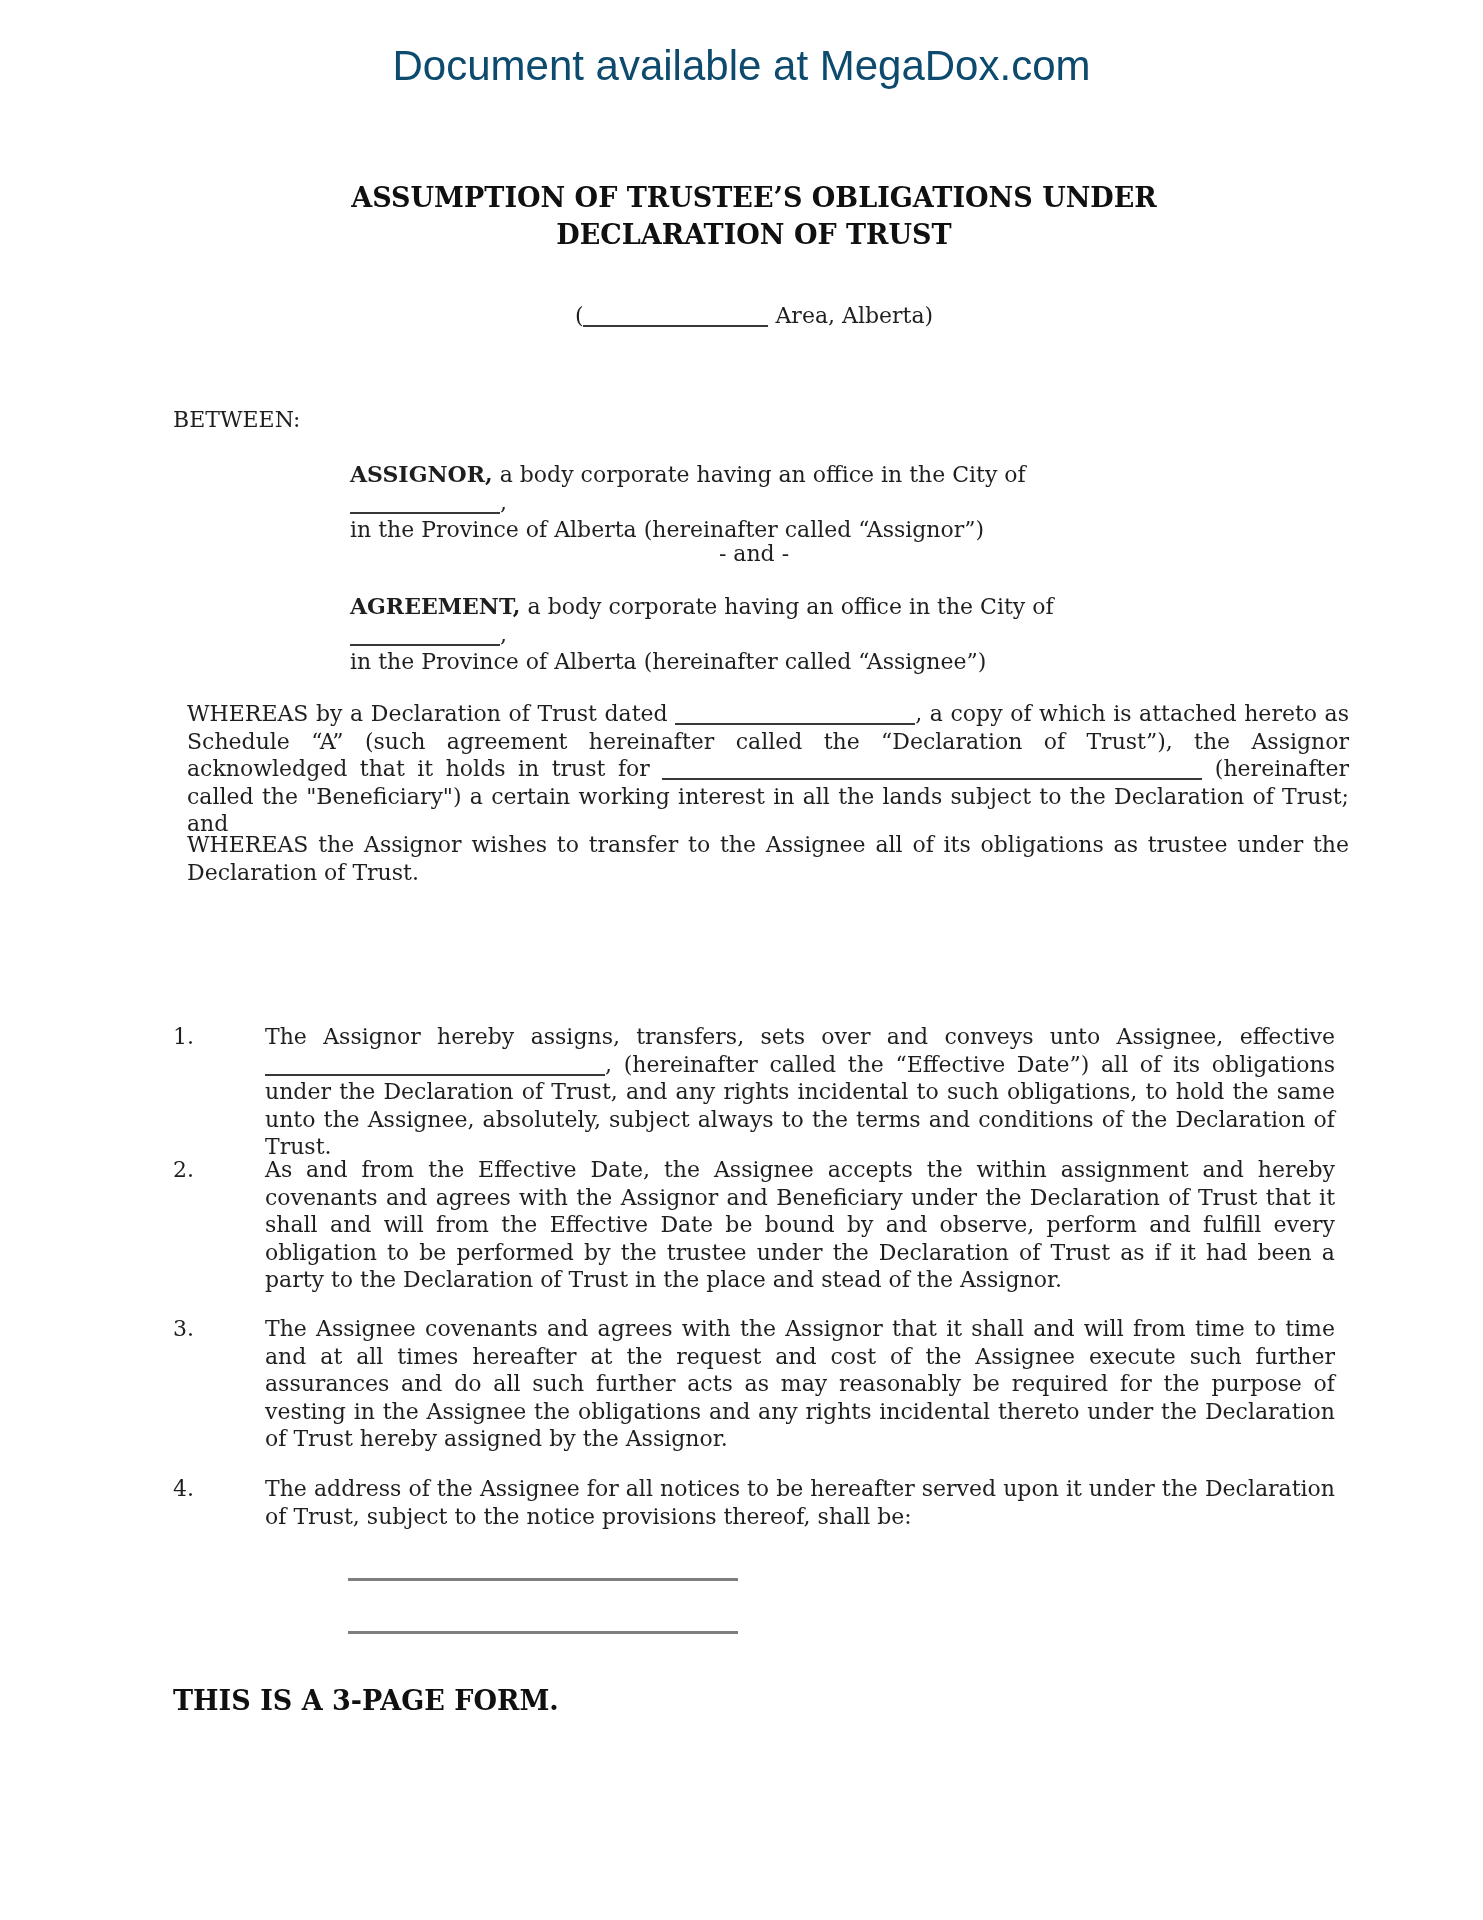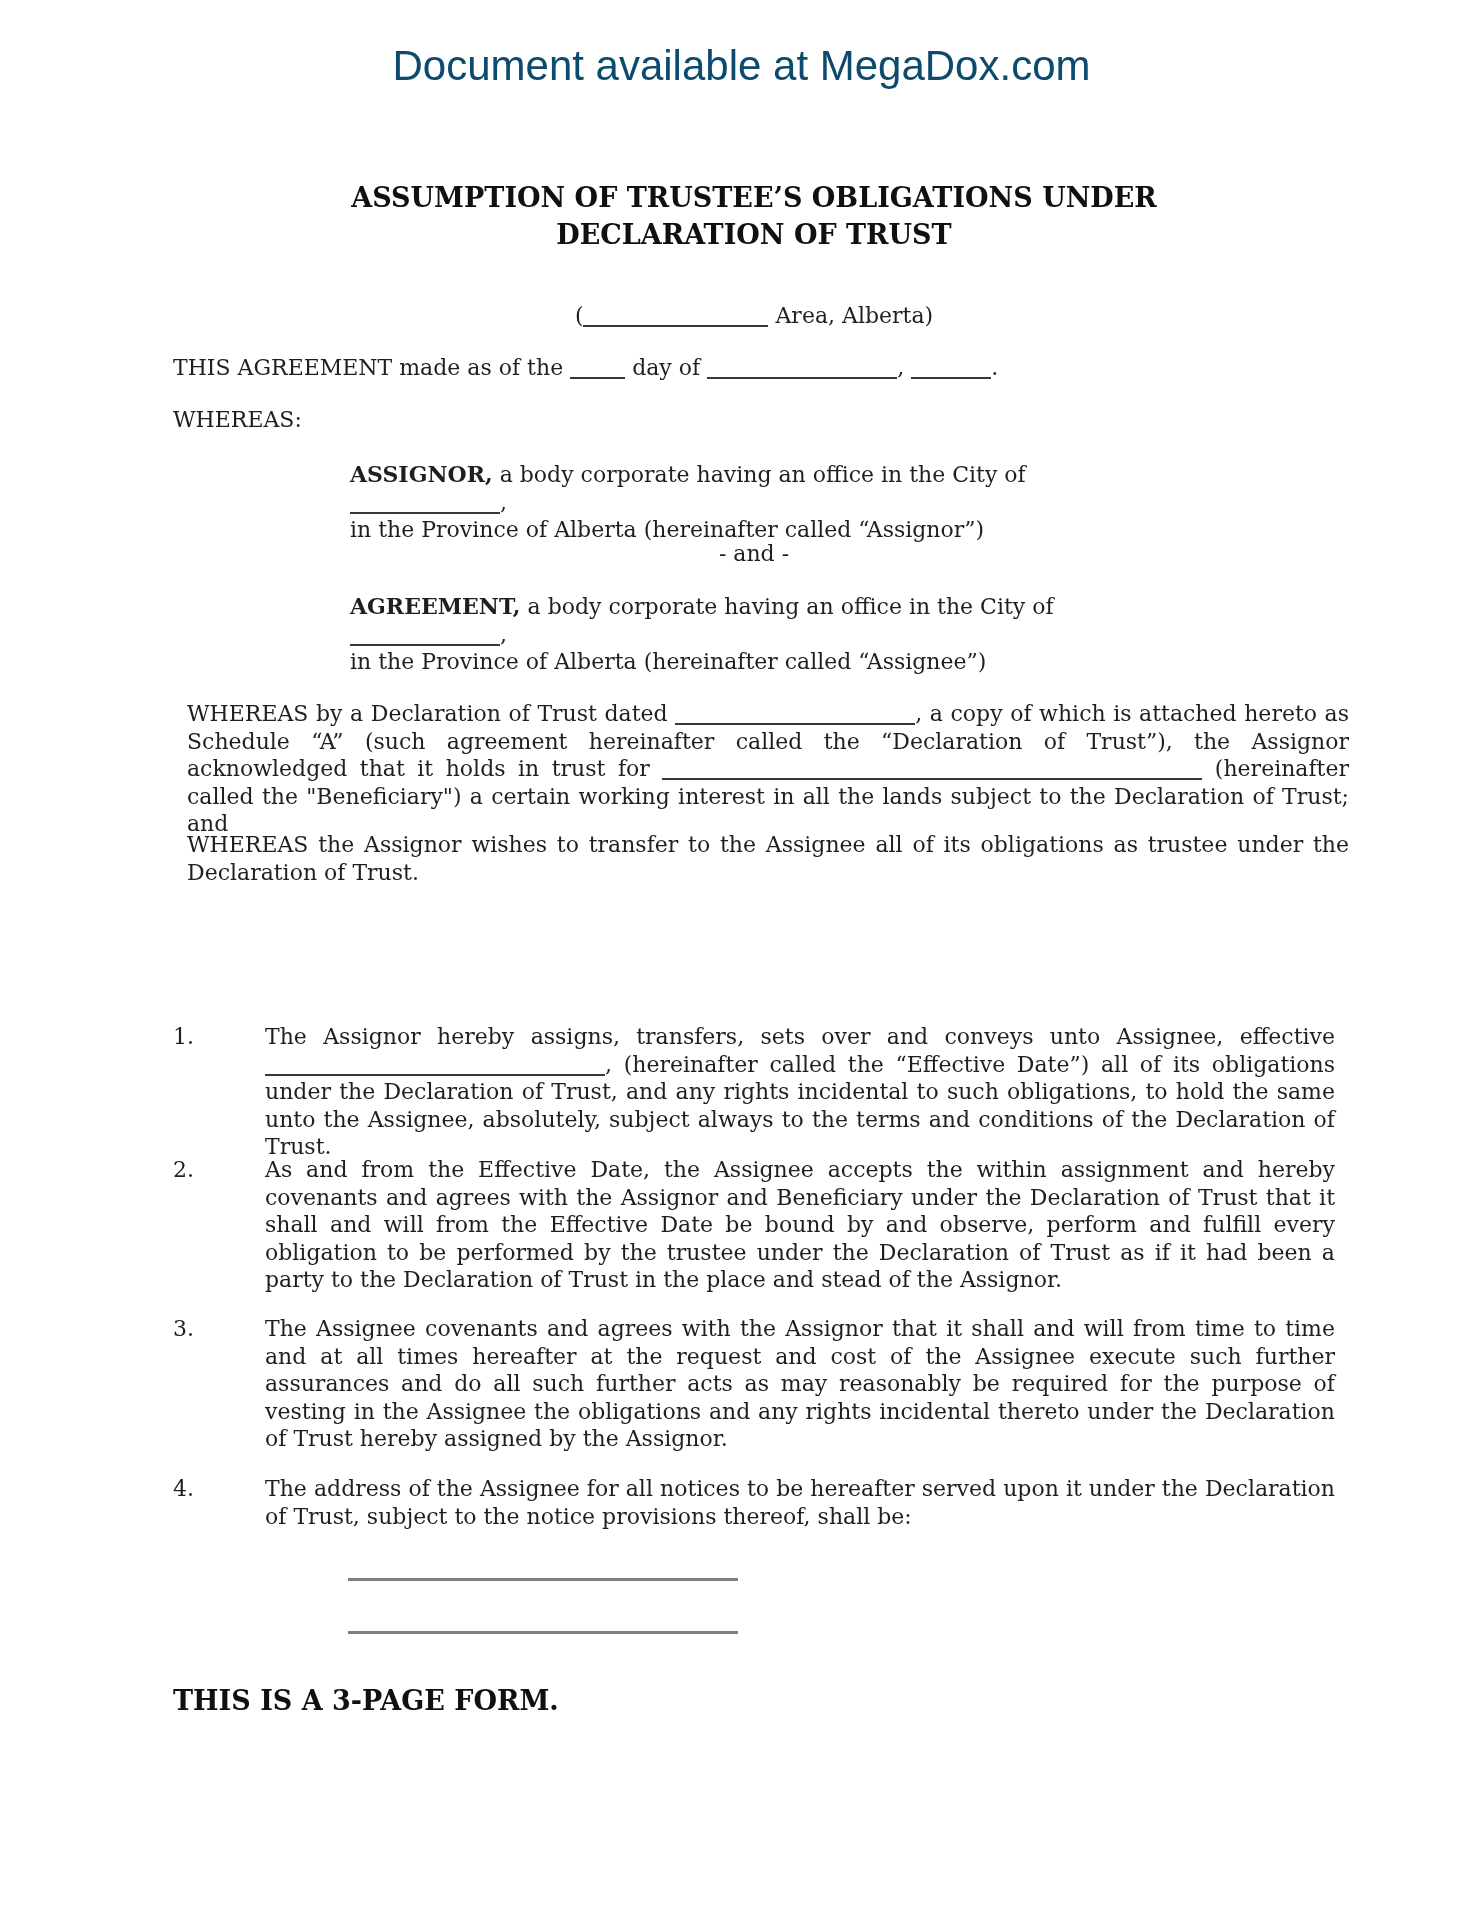--- a/index.html
+++ b/index.html
@@ -71,23 +71,22 @@
 
   <div class="abs watermark">Document available at MegaDox.com</div>
 
   <div class="abs doc-title">
     <div>ASSUMPTION OF TRUSTEE’S OBLIGATIONS UNDER</div>
     <div>DECLARATION OF TRUST</div>
   </div>
 
   <div class="abs area-line"><span>(</span><span class="blank w185"></span> <span>Area, Alberta)</span></div>
 
-  <div class="abs agreement-line"><span>THIS AGREEMENT made as of the</span> <span class="blank w55"></span> <span>day of</span> <span class="blank w190"></span><span>,</span> <span class="blank w80"></span><span>.</span></div>
 
-  <div class="abs between-label">WHEREAS:</div>
+  <div class="abs between-label">BETWEEN:</div>
 
   <div class="abs party assignor">
     <div><span class="b">ASSIGNOR,</span> <span>a body corporate having an office in the City of</span> <span class="blank w150"></span><span>,</span></div>
     <div>in the Province of Alberta (hereinafter called “Assignor”)</div>
   </div>
 
   <div class="abs party-sep">- and -</div>
 
   <div class="abs party assignee">
     <div><span class="b">AGREEMENT,</span> <span>a body corporate having an office in the City of</span> <span class="blank w150"></span><span>,</span></div>

